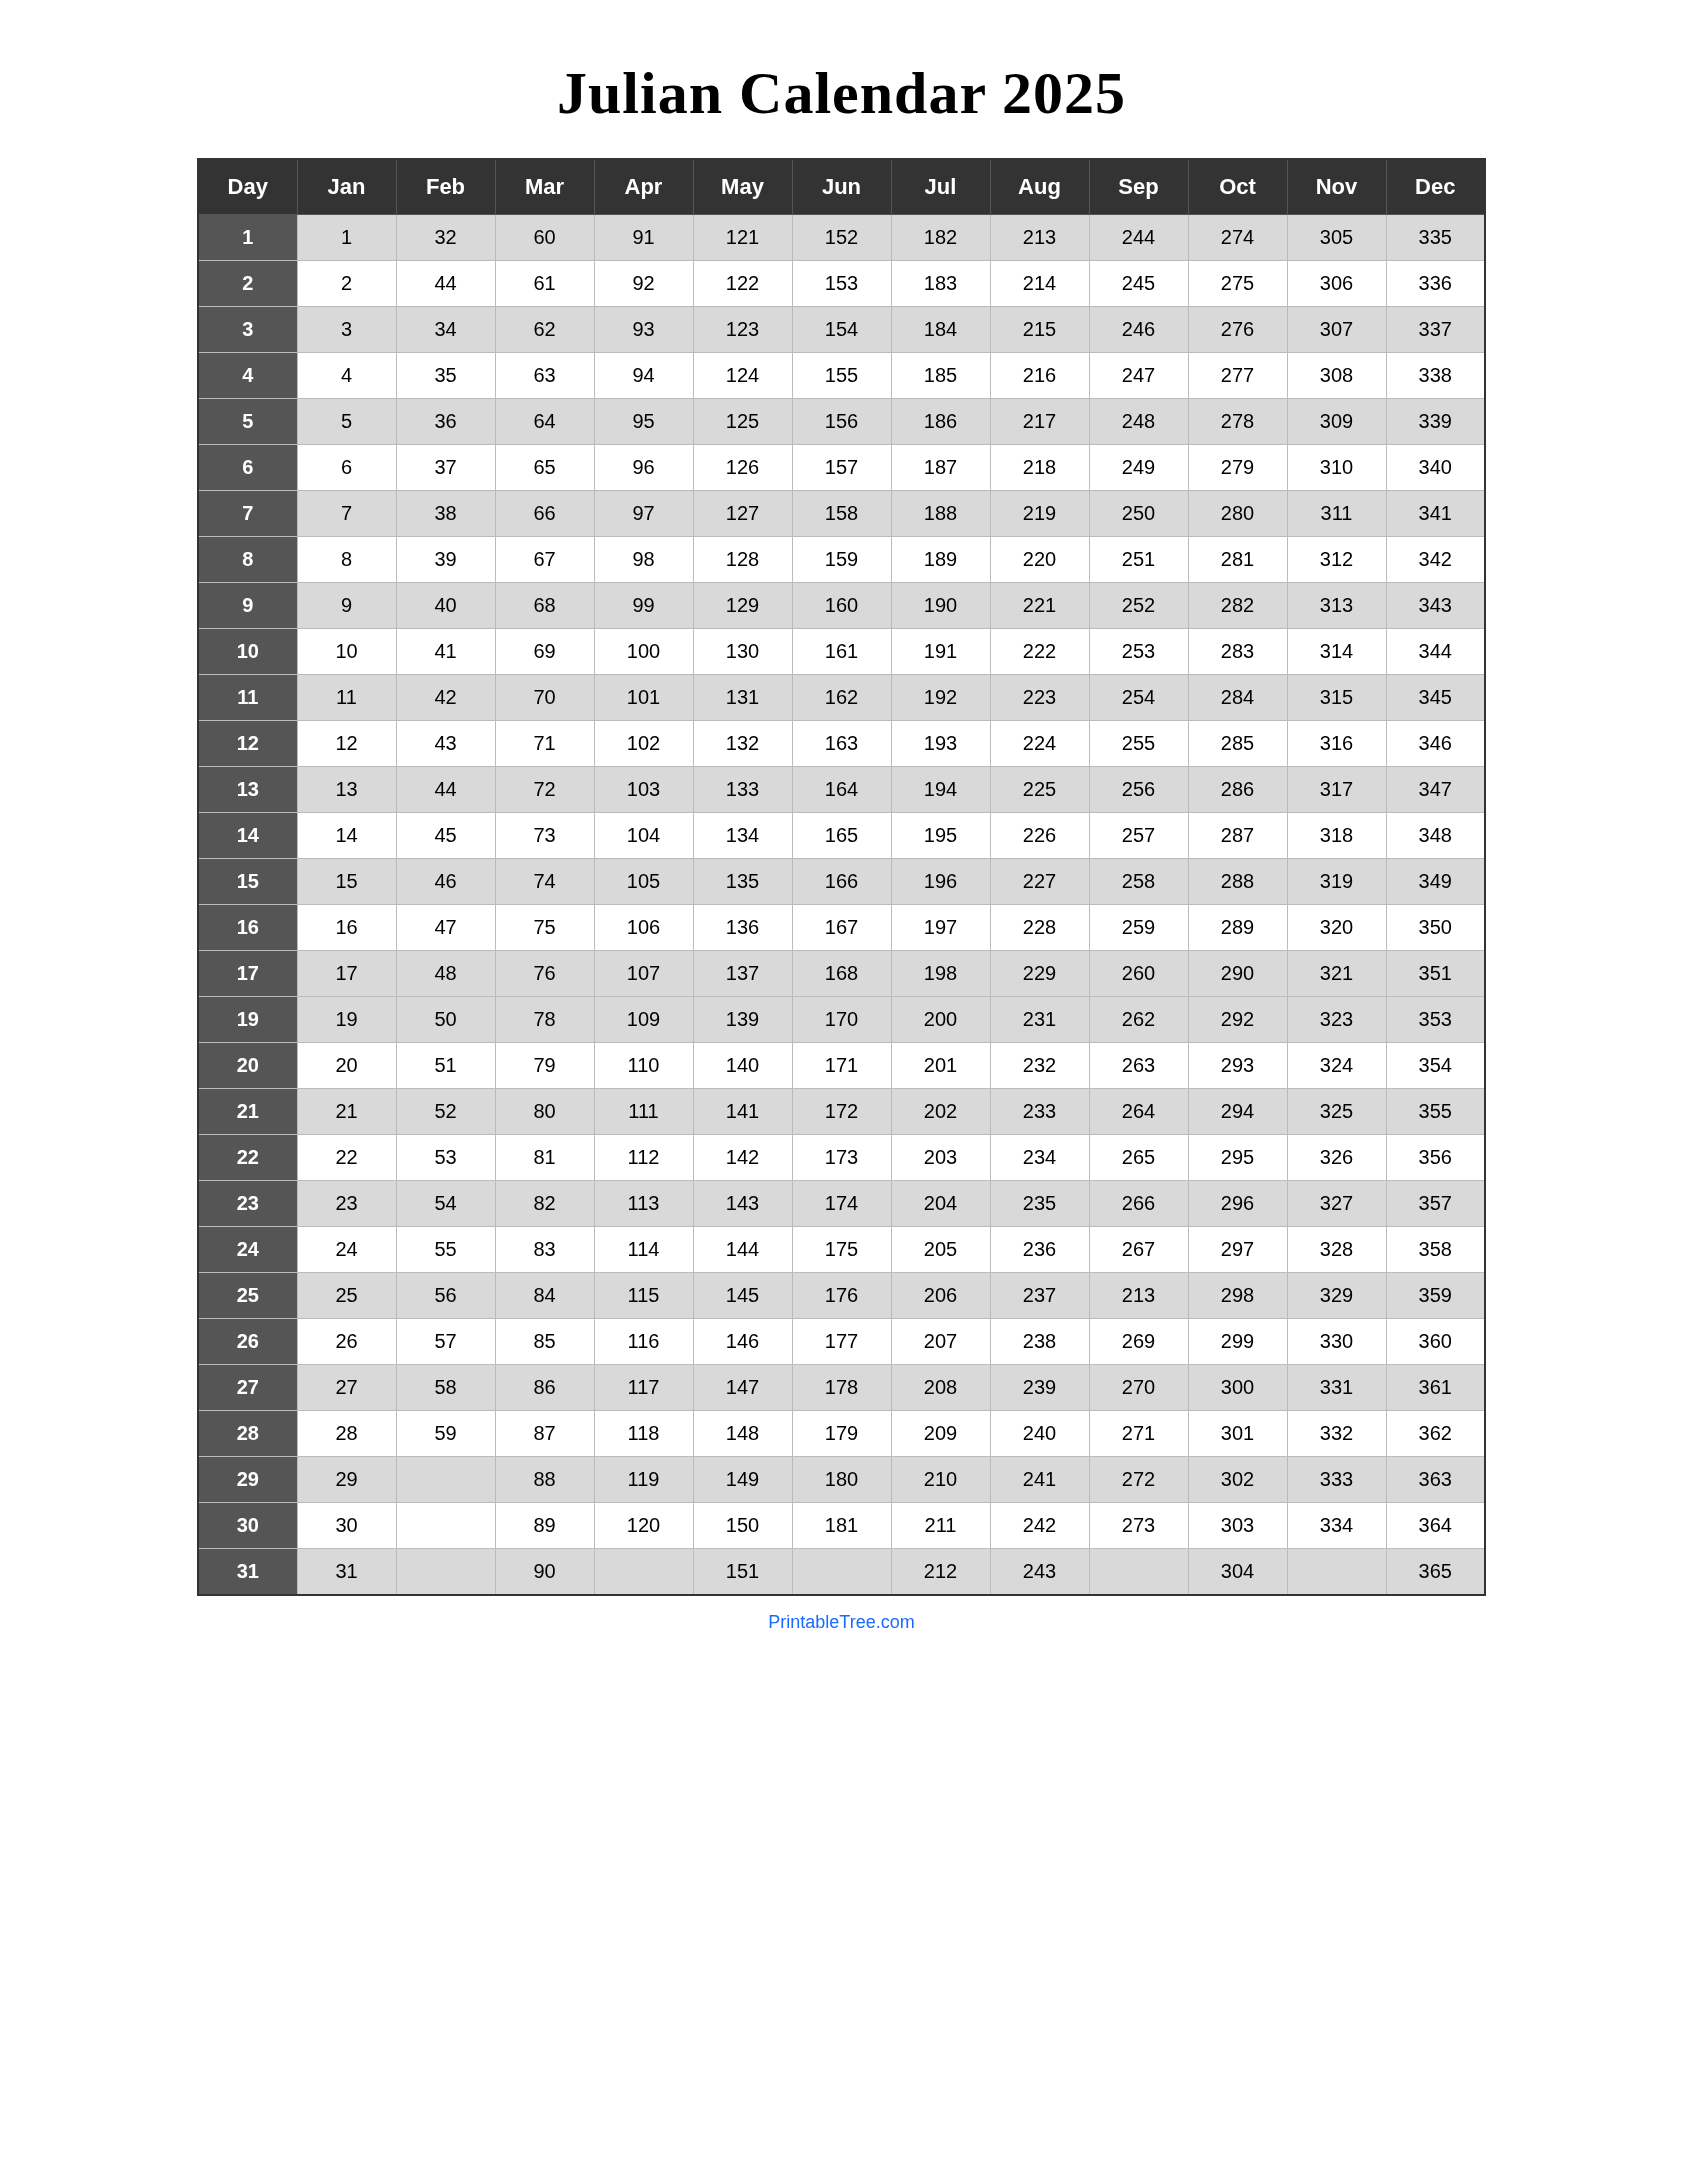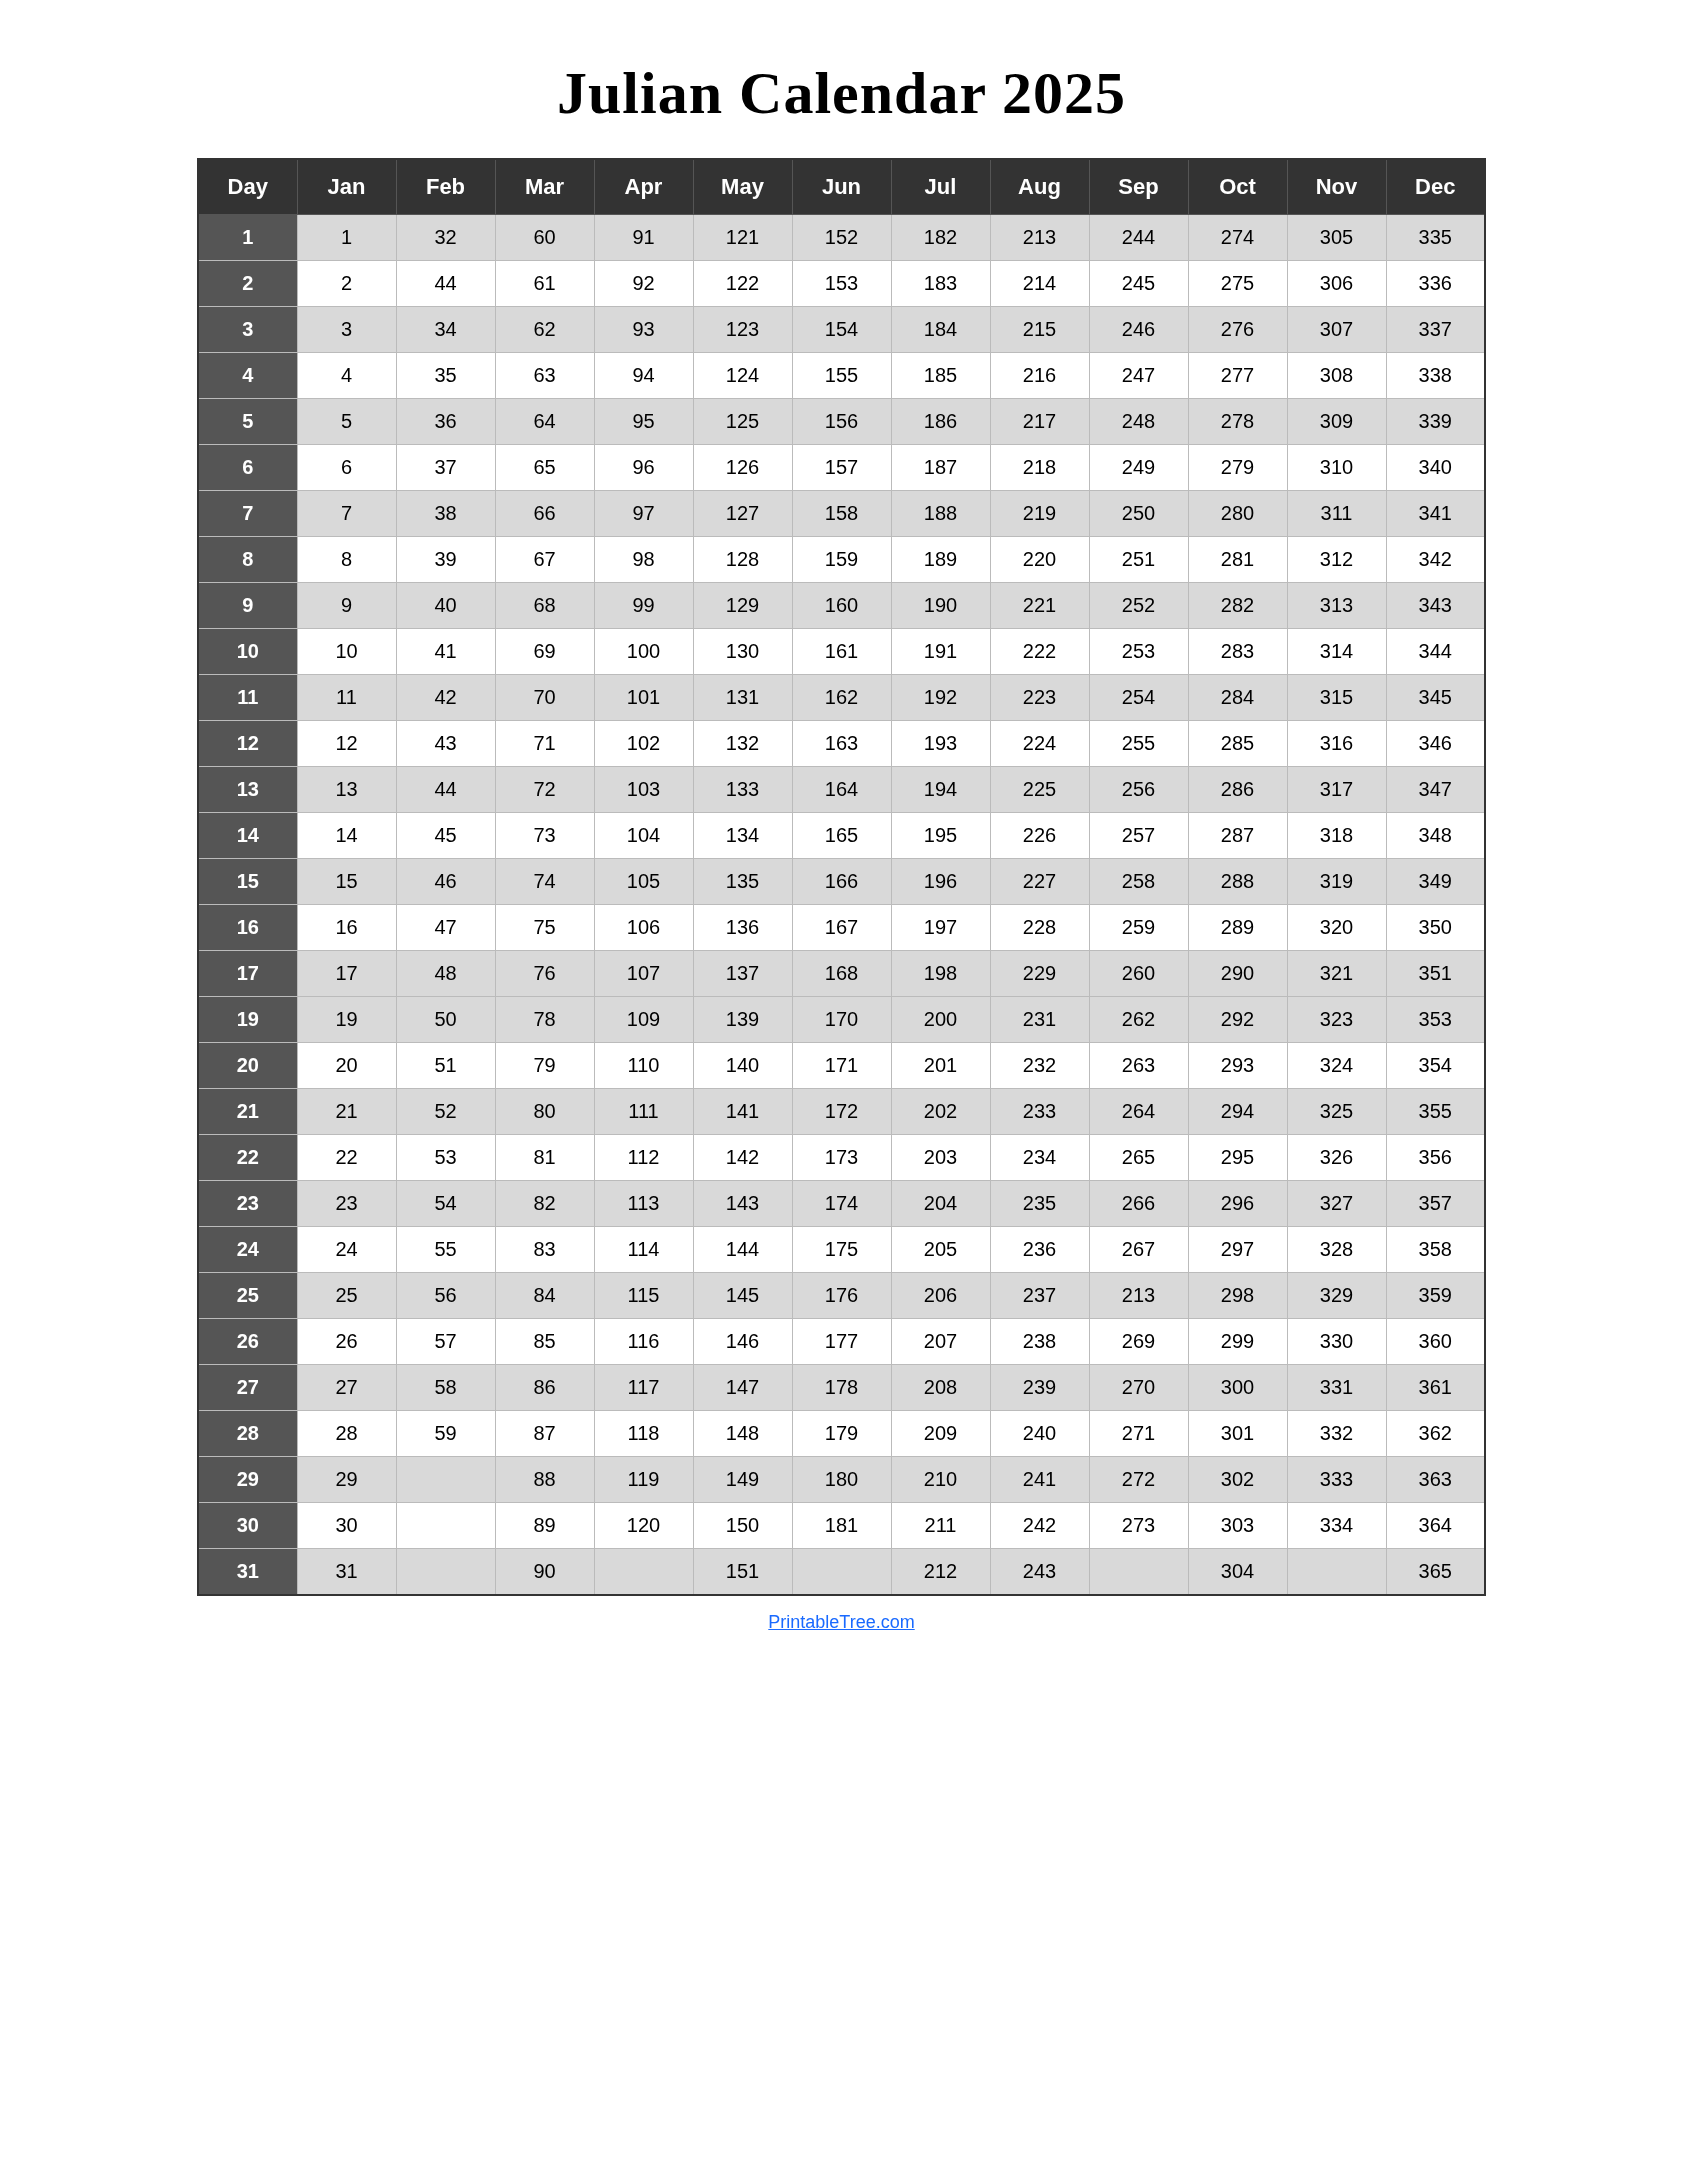--- a/index.html
+++ b/index.html
@@ -49,21 +49,20 @@
     }
     td.day-col {
       background: #555 !important;
       color: #fff;
       font-weight: bold;
     }
     .footer {
       margin-top: 16px;
       font-size: 18px;
       color: #1a6aff;
-      text-decoration: underline;
     }
   </style>
 </head>
 <body>
 
 <h1>Julian Calendar 2025</h1>
 
 <table>
   <thead id="table-head">
   <tr>

